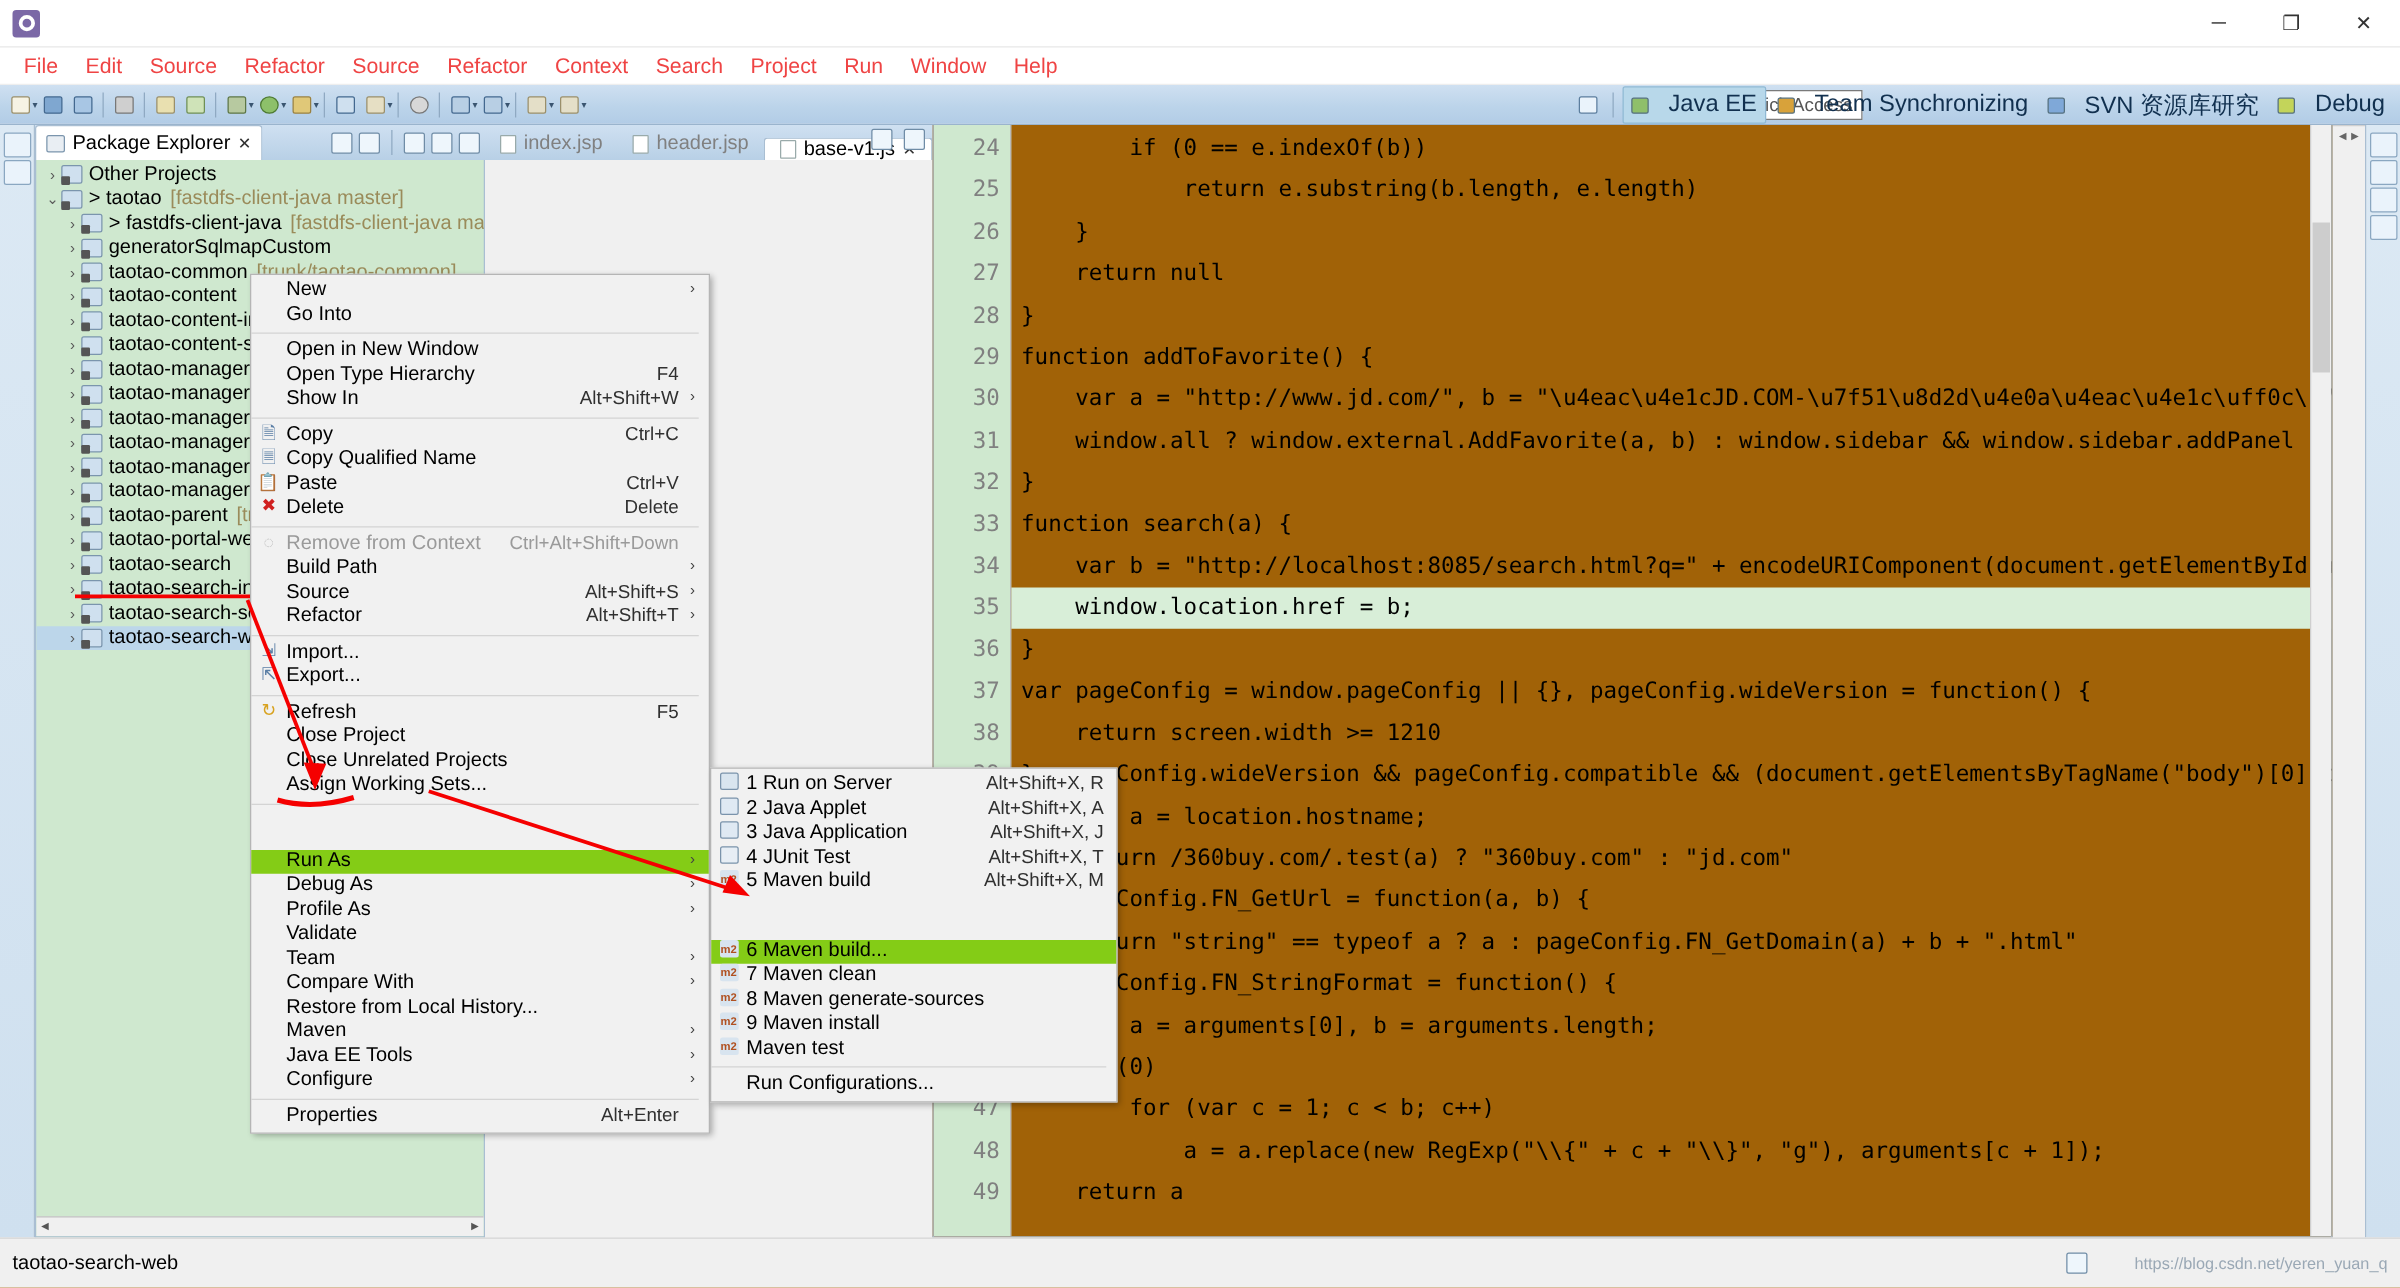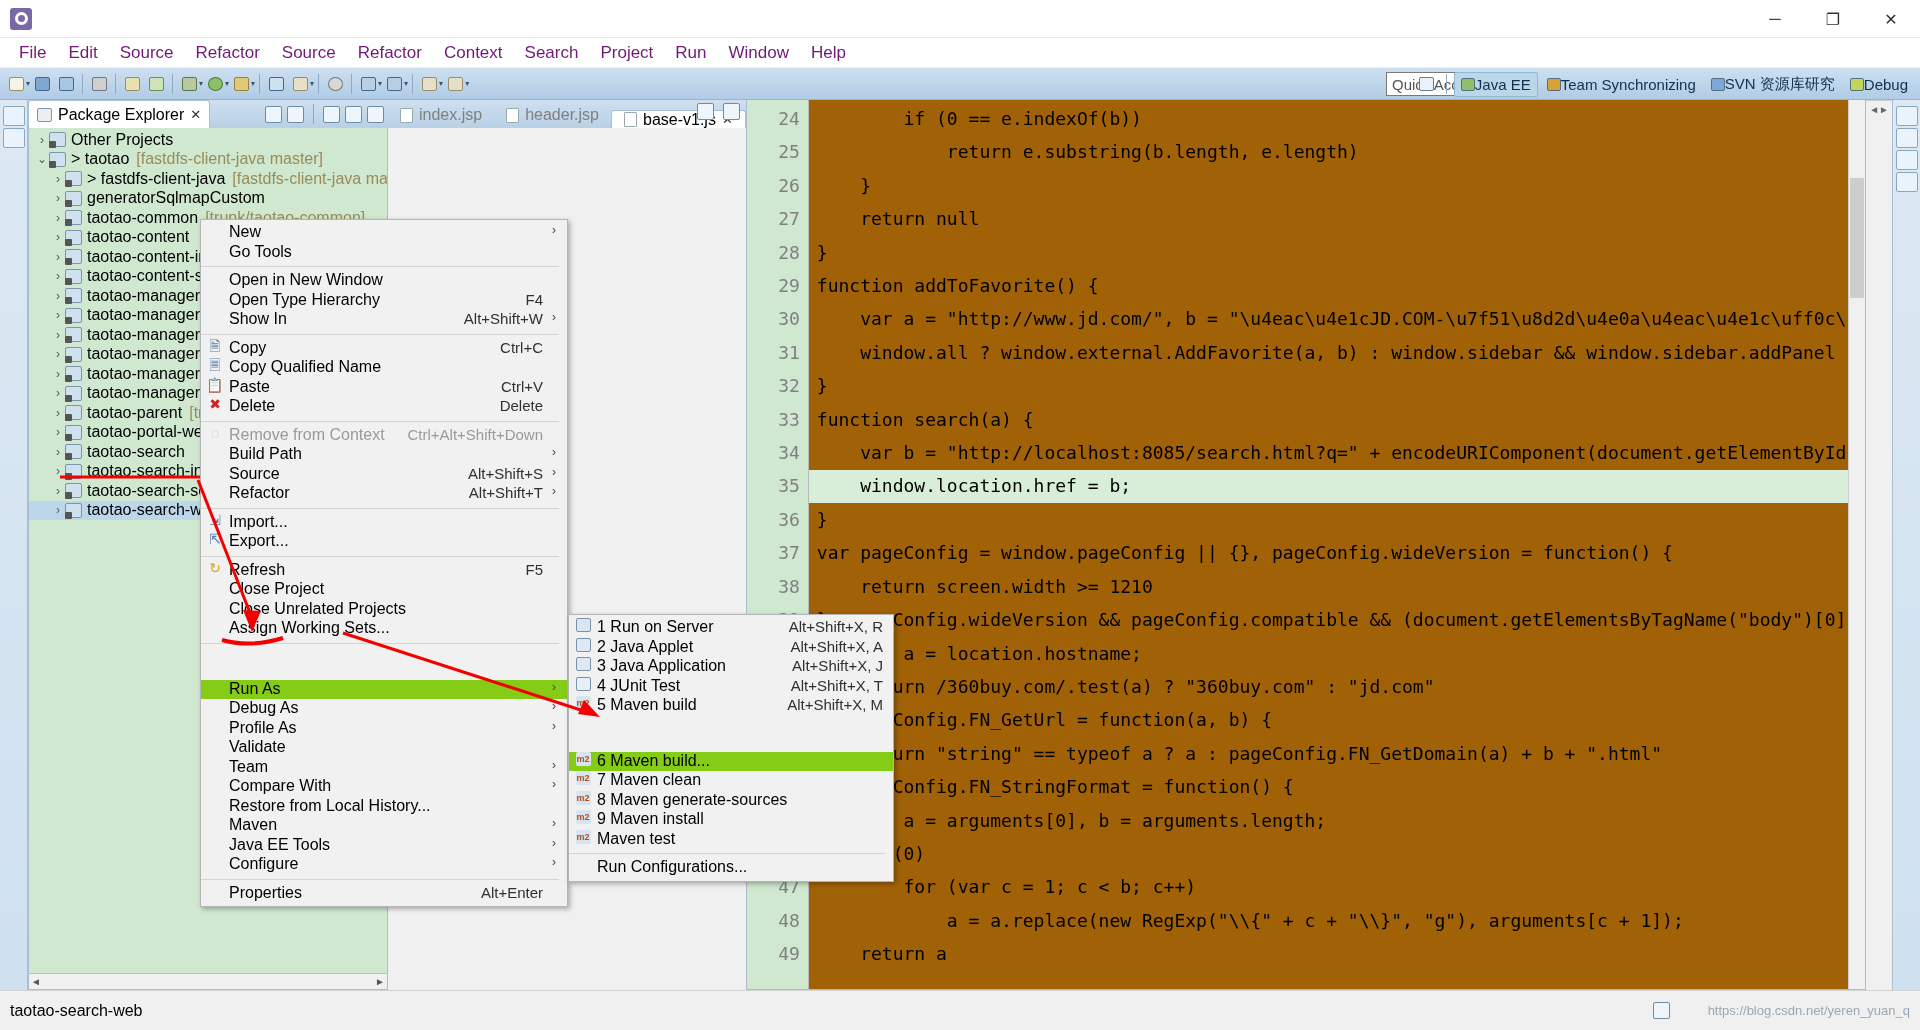--- a/index.html
+++ b/index.html
@@ -27,21 +27,21 @@
   }
   #title-text{ font-size:17px; color:#000; }
   #win-buttons{ position:absolute; right:0; top:0; height:38px; display:flex; }
   .win-btn{ width:58px;height:38px;display:flex;align-items:center;justify-content:center;
     font-size:16px;color:#333; }
   
   #menubar{
     height:30px; background:#ffffff; display:flex; align-items:center;
     padding-left:8px; border-bottom:1px solid #eee;
   }
-  .menu-item{ padding:3px 11px; font-size:17px; color:#701a75;text-align:right; }
+  .menu-item{ padding:3px 11px; font-size:17px; color:#ef4444;text-align:right; }
   
   #toolbar{
     height:32px;
     background:linear-gradient(to bottom,#cfe0f1 0%, #bcd4ea 55%, #b2cce6 100%);
     display:flex;align-items:center; border-bottom:1px solid #9ab4cd;
     position:relative;
   }
   .tb-group{ display:flex;align-items:center;padding:0 4px; }
   .tb-btn{
     width:22px;height:22px;margin:0 1px;display:flex;align-items:center;justify-content:center;
@@ -55,21 +55,21 @@
   #quick-access{
     position:absolute; right:430px; top:4px;
     width:104px;height:24px;background:#fff;border:1px solid #7a7a7a;
     font-size:15px;color:#555;padding:2px 5px;line-height:19px;
   }
   #persp-bar{
     position:absolute;right:0;top:0;height:32px;display:flex;align-items:center;gap:3px;
     padding-right:6px;
   }
   .persp{
-    display:flex;align-items:center;gap:0;font-size:15px;color:#11304f;
+    display:flex;align-items:center;gap:16px;font-size:19px;color:#11304f;
     padding:3px 6px;
   }
   .persp.active{ background:#b8d8ea; border:1px solid #8fb9d4; border-radius:2px; }
   .persp .sq{ width:14px;height:13px;border-radius:2px;display:inline-block; }
   
   #workbench{ position:absolute; top:100px; left:0; right:0; bottom:40px;
     background:#f0f0f0; display:flex; }
   
   #left-rail{
     width:28px;background:linear-gradient(to bottom,#dce9f4,#cfe0ef);
@@ -527,21 +527,21 @@
 
 <div id="ctxmenu">
     <div class="mi">
       <span class="micon"></span>
       <span class="mlabel">New</span>
       <span class="maccel"></span>
       <span class="marrow">›</span>
     </div>
     <div class="mi">
       <span class="micon"></span>
-      <span class="mlabel">Go Tools</span>
+      <span class="mlabel">Go Into</span>
       <span class="maccel"></span>
       <span class="marrow"></span>
     </div>
     <div class="msep"></div>
     <div class="mi">
       <span class="micon"></span>
       <span class="mlabel">Open in New Window</span>
       <span class="maccel"></span>
       <span class="marrow"></span>
     </div>

